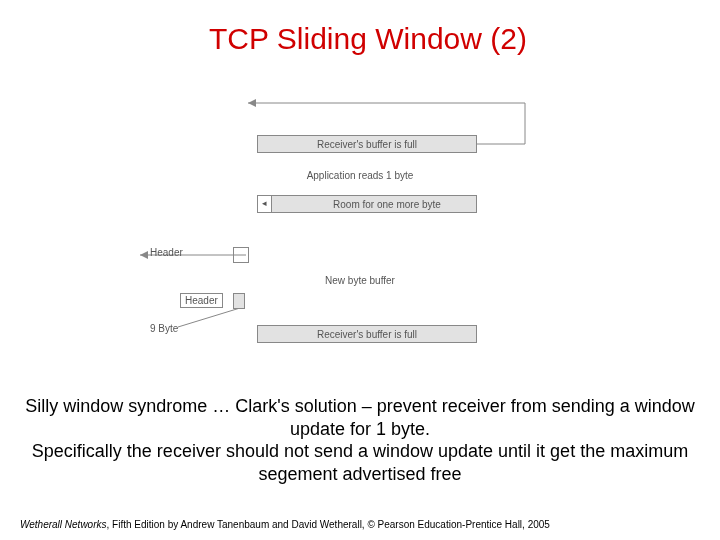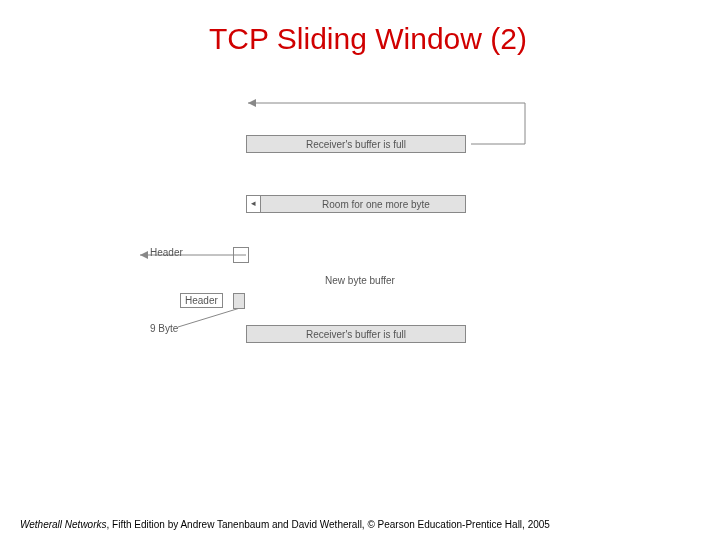--- a/index.html
+++ b/index.html
@@ -29,21 +29,21 @@
   }
   .diagram {
     position: absolute;
     top: 95px;
     left: 120px;
     width: 480px;
     height: 290px;
   }
   .bar {
     position: absolute;
-    left: 126px;
+    left: 137px;
     width: 220px;
     height: 18px;
     border: 1px solid #888;
     box-sizing: border-box;
     font-size: 10px;
     color: #555;
     display: flex;
     align-items: center;
     justify-content: center;
   }
@@ -133,20 +133,21 @@
       <line x1="20" y1="160" x2="126" y2="160" stroke="#888" stroke-width="1"></line>
       <polygon points="20,160 28,156 28,164" fill="#888"></polygon>
 
       <line x1="58" y1="232" x2="120" y2="213" stroke="#888" stroke-width="1"></line>
     </svg>
 
     <div class="bar shaded" style="top:40px">
       <span>Receiver's buffer is full</span>
     </div>
 
+    <div class="caption" style="top:75px">Application reads 1 byte</div>
 
     <div class="bar split" style="top:100px">
       <div class="left"></div>
       <div class="arrow-in">◂</div>
       <div class="fill"></div>
       <span class="txt">Room for one more byte</span>
     </div>
 
 
     <div style="position:absolute;left:113px;top:152px;width:16px;height:16px;border:1px solid #888;box-sizing:border-box"></div>
@@ -160,18 +161,22 @@
     <div style="position:absolute;left:113px;top:198px;width:12px;height:16px;border:1px solid #888;background:#e2e2e2;box-sizing:border-box"></div>
 
     <div class="byte-label" style="left:30px;top:228px">9 Byte</div>
 
     <div class="bar shaded" style="top:230px">
       <span>Receiver's buffer is full</span>
     </div>
 
   </div>
 
+  <div class="body">
+    <div>Silly window syndrome … Clark's solution – prevent receiver from sending a window update for 1 byte.</div>
+    <div>Specifically the receiver should not send a window update until it get the maximum segement advertised free</div>
+  </div>
 
   <div class="footer">
     <span>Wetherall Networks</span><span class="normal">, Fifth Edition by Andrew Tanenbaum and David Wetherall, © Pearson Education-Prentice Hall, 2005</span>
   </div>
 
 </div>
 
 </body></html>

